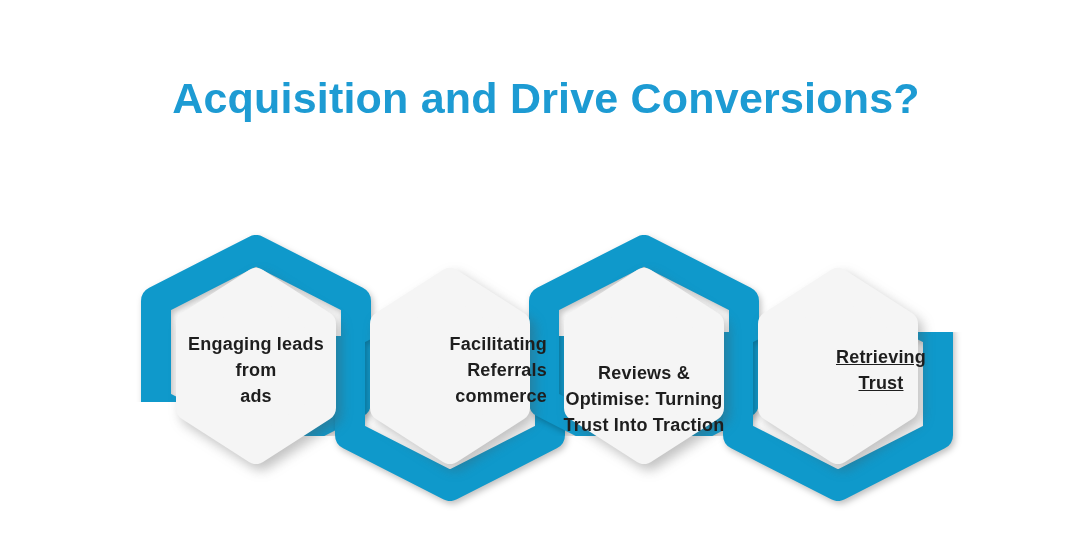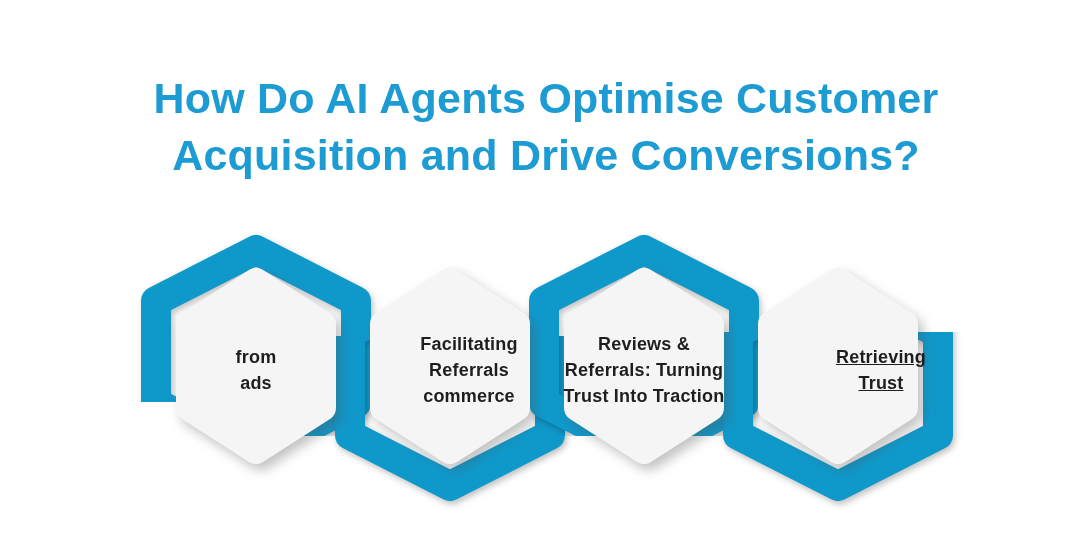--- a/index.html
+++ b/index.html
@@ -50,31 +50,30 @@
     justify-content: center;
     text-align: center;
     color: #1e1e1e;
     font-size: 18px;
     font-weight: 700;
     line-height: 26px;
     letter-spacing: 0.2px;
     white-space: nowrap;
   }
   .hex-label-1 { left: 159px; }
-  .hex-label-2 { left: 372px; }
-  .hex-label-3 { left: 547px; }
+  .hex-label-2 { left: 353px; align-items: flex-end; }
+  .hex-label-3 { left: 547px; justify-content: flex-end; }
   .hex-label-4 { left: 784px; text-decoration: underline; }
 </style>
 </head>
 <body>
 
 <div class="canvas">
 
   <div class="title">
-    <div>How Do AI Agents Optimise Customer</div>
     <div>Acquisition and Drive Conversions?</div>
   </div>
 
   <svg class="ribbon-svg" width="1092" height="559" viewBox="0 0 1092 559">
     <defs>
       <clipPath id="clipB0">
         <rect x="0" y="0" width="214" height="402"></rect>
         <rect x="214" y="0" width="878" height="436"></rect>
       </clipPath>
       <clipPath id="clipB1">
@@ -93,33 +92,34 @@
     <path class="blue-hex" clip-path="url(#clipB2)" d="M 644,250 L 744,301 L 744,403 L 644,454 L 544,403 L 544,301 Z" stroke="#0f99cb"></path>
     <path class="blue-hex" clip-path="url(#clipB3)" d="M 838,282 L 938,333 L 938,435 L 838,486 L 738,435 L 738,333 Z" stroke="#0f99cb"></path>
 
     <path class="white-hex" d="M 256,281 L 323,324 L 323,408 L 256,451 L 189,408 L 189,324 Z" fill="#f5f5f5" stroke="#f5f5f5"></path>
     <path class="white-hex" d="M 450,281 L 517,324 L 517,408 L 450,451 L 383,408 L 383,324 Z" fill="#f5f5f5" stroke="#f5f5f5"></path>
     <path class="white-hex" d="M 644,281 L 711,324 L 711,408 L 644,451 L 577,408 L 577,324 Z" fill="#f5f5f5" stroke="#f5f5f5"></path>
     <path class="white-hex" d="M 838,281 L 905,324 L 905,408 L 838,451 L 771,408 L 771,324 Z" fill="#f5f5f5" stroke="#f5f5f5"></path>
   </svg>
 
   <div class="hex-label hex-label-1">
+    <div>Engaging leads</div>
     <div>from</div>
     <div>ads</div>
   </div>
 
   <div class="hex-label hex-label-2">
     <div>Facilitating</div>
     <div>Referrals</div>
     <div>commerce</div>
   </div>
 
   <div class="hex-label hex-label-3">
     <div>Reviews &amp;</div>
-    <div>Referrals: Turning</div>
+    <div>Optimise: Turning</div>
     <div>Trust Into Traction</div>
   </div>
 
   <div class="hex-label hex-label-4">
     <div>Retrieving</div>
     <div>Trust</div>
   </div>
 
 </div>
 

